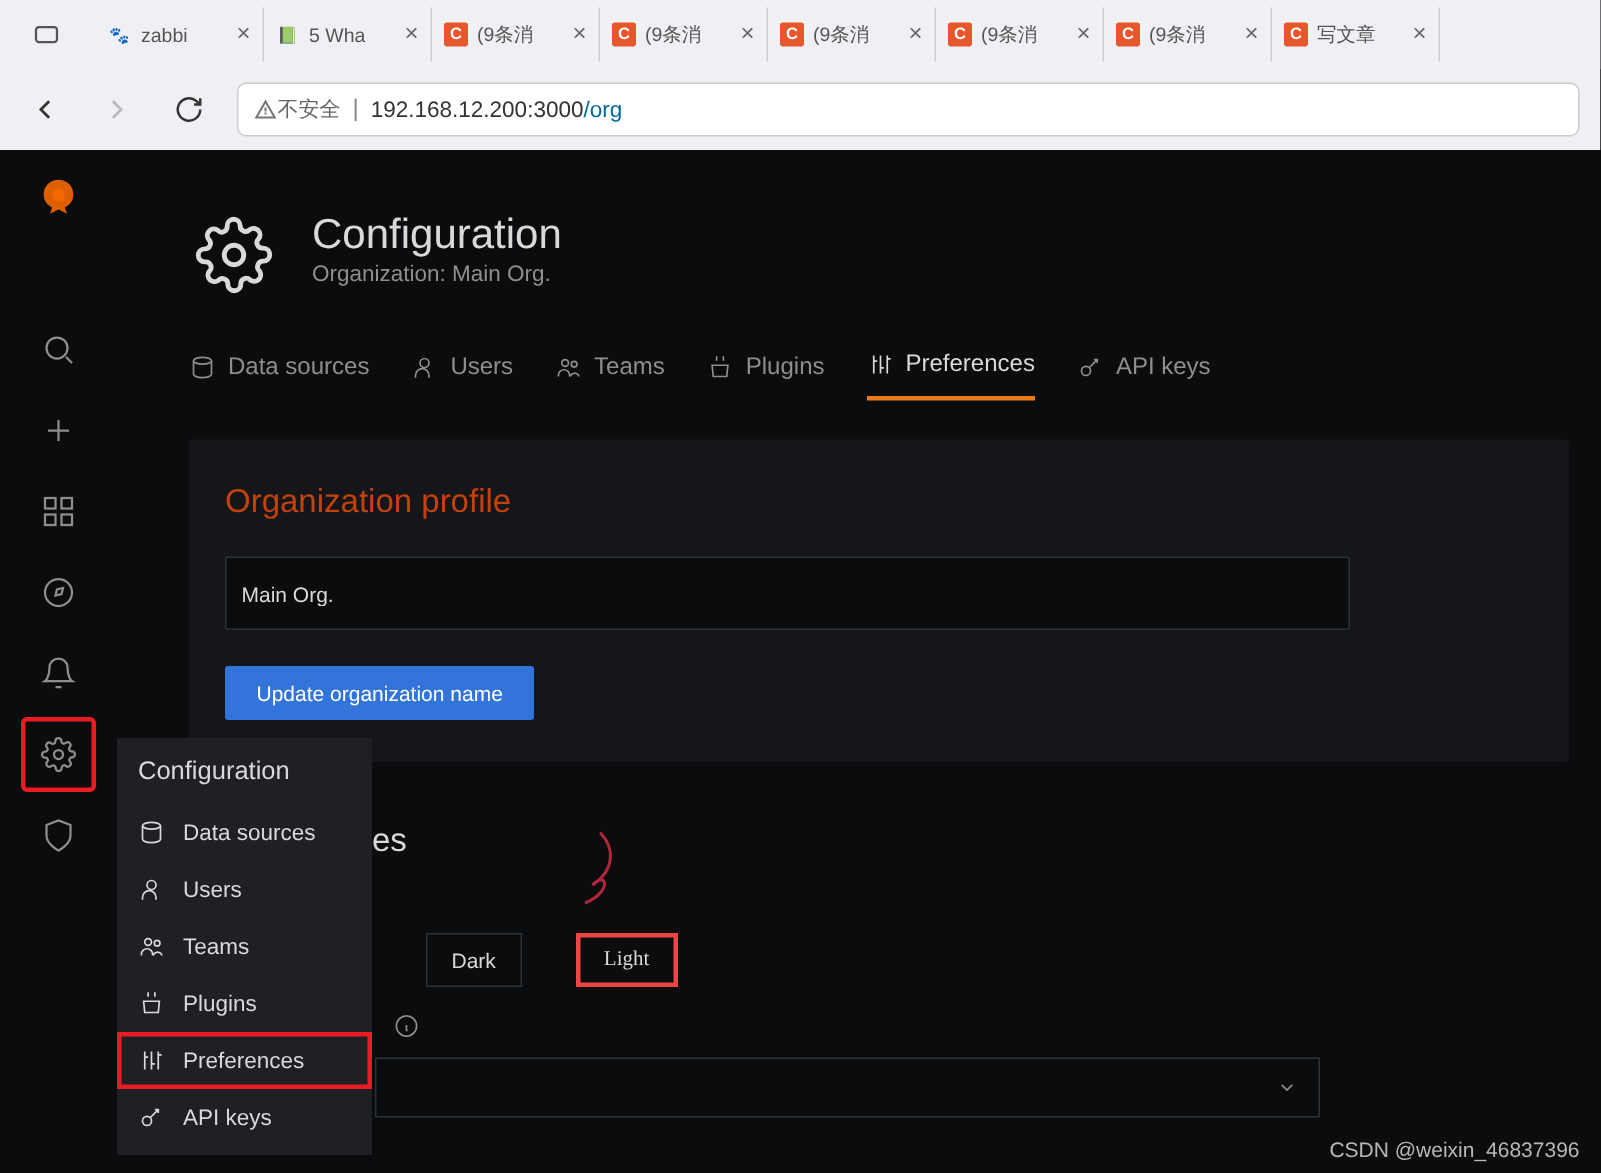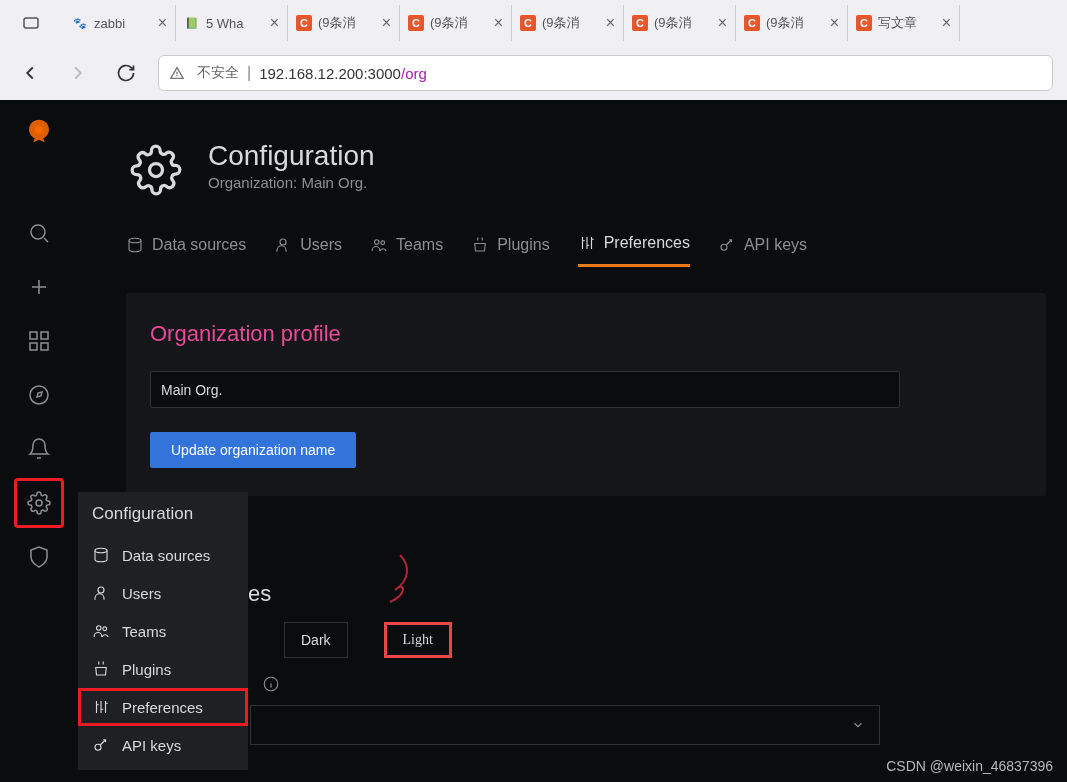--- a/index.html
+++ b/index.html
@@ -11,24 +11,24 @@
     .tab { display: flex; align-items: center; height: 36px; padding: 0 8px; min-width: 112px; max-width: 112px; border-right: 1px solid #ccc; color: #333; font-size: 13px; overflow: hidden; position: relative; cursor: pointer; }
     .tab-icon { width: 16px; height: 16px; margin-right: 6px; flex-shrink: 0; display: flex; align-items: center; justify-content: center; font-size: 11px; }
     .tab-icon.orange { background: #e8562b; color: #fff; font-weight: bold; border-radius: 2px; }
     .tab-title { white-space: nowrap; overflow: hidden; text-overflow: ellipsis; flex: 1; color: #555; }
     .tab-close { font-size: 16px; color: #666; margin-left: 4px; flex-shrink: 0; }
     
     .url-bar { display: flex; align-items: center; height: 54px; padding: 0 14px; gap: 16px; }
     .nav-btn { width: 32px; height: 32px; display: flex; align-items: center; justify-content: center; color: #333; cursor: pointer; border-radius: 4px; }
     .nav-btn.disabled { color: #aaa; }
     .url-input-wrap { flex: 1; height: 36px; background: #fff; border: 1px solid #ccc; border-radius: 6px; display: flex; align-items: center; padding: 0 10px; gap: 8px; }
-    .url-warning { color: #666; font-size: 14px; display: flex; align-items: center; gap: 12px; }
+    .url-warning { color: #666; font-size: 14px; display: flex; align-items: center; gap: 0; }
     .url-sep { color: #888; }
     .url-text { color: #333; font-size: 15px; }
-    .url-path-dim { color: #a21caf; }
+    .url-path-dim { color: #0369a1; }
     
     .app-body { display: flex; height: calc(782px - 100px); background: #0b0c0e; position: relative; }
     .sidebar { width: 78px; display: flex; flex-direction: column; align-items: center; padding-top: 14px; gap: 4px; }
     .logo { width: 40px; height: 40px; margin-bottom: 50px; display: flex; align-items: center; justify-content: center; }
     .side-icon { width: 50px; height: 50px; display: flex; align-items: center; justify-content: center; color: #8e8e8e; cursor: pointer; border-radius: 4px; }
     .side-icon svg { width: 24px; height: 24px; stroke: currentColor; fill: none; stroke-width: 1.5; }
     .side-icon.red-box { border: 3px solid #ed1c24; }
     
     .main-content { flex: 1; padding: 40px 0 0 48px; position: relative; }
     .page-header { display: flex; align-items: flex-start; gap: 22px; margin-bottom: 34px; }
@@ -36,38 +36,38 @@
     .page-icon svg { width: 52px; height: 52px; stroke: #d8d9da; fill: none; stroke-width: 1.5; }
     .page-title { font-size: 28px; color: #d8d9da; font-weight: 400; margin-bottom: 2px; }
     .page-sub { font-size: 15px; color: #8e8e8e; }
     
     .tabs { display: flex; gap: 28px; margin-bottom: 26px; }
     .tab-link { display: flex; align-items: center; gap: 8px; color: #8e8e8e; font-size: 16px; padding-bottom: 12px; cursor: pointer; }
     .tab-link.active { color: #d8d9da; border-bottom: 3px solid #eb7b18; }
     .tab-link svg { width: 18px; height: 18px; stroke: currentColor; fill: none; stroke-width: 1.5; }
     
     .panel { background: #141619; border-radius: 3px; padding: 28px 24px; width: 920px; }
-    .panel-title { font-size: 22px; color: #ec4899; margin-bottom: 24px; font-weight: 400; }
+    .panel-title { font-size: 22px; color: #c2410c; margin-bottom: 24px; font-weight: 400; }
     .field-label { font-size: 13px; font-weight: 600; color: #d8d9da; margin-bottom: 8px; }
-    .text-input { width: 750px; height: 37px; background: #0b0c0e; border: 1px solid #2c3235; color: #d8d9da; padding: 0 10px; font-size: 14px; border-radius: 2px; margin-bottom: 24px; }
+    .text-input { width: 750px; height: 49px; background: #0b0c0e; border: 1px solid #2c3235; color: #d8d9da; padding: 0 10px; font-size: 14px; border-radius: 2px; margin-bottom: 24px; }
     .btn-primary { background: #3274d9; color: #fff; border: none; height: 36px; padding: 0 21px; font-size: 14px; border-radius: 2px; cursor: pointer; }
     
     .annotation { position: absolute; left: 570px; top: 364px; color: #ed1c24; font-size: 19px; font-weight: bold; }
     
     .flyout { position: absolute; left: 78px; top: 392px; width: 170px; background: #1f2023; z-index: 10; padding-bottom: 6px; }
     .flyout-title { padding: 12px 14px; font-size: 17px; color: #d8d9da; }
     .flyout-item { display: flex; align-items: center; gap: 12px; padding: 10px 14px; color: #d8d9da; font-size: 15px; cursor: pointer; }
     .flyout-item svg { width: 18px; height: 18px; stroke: currentColor; fill: none; stroke-width: 1.5; }
     .flyout-item.red-box { outline: 3px solid #ed1c24; outline-offset: -3px; }
     
     .theme-options { position: absolute; left: 248px; top: 522px; display: flex; align-items: center; }
     .theme-opt { height: 36px; padding: 0 16px; display: flex; align-items: center; background: #0b0c0e; border: 1px solid #2c3235; color: #d8d9da; font-size: 14px; cursor: pointer; margin-left: 36px; }
     .theme-opt.red-box { border: 3px solid #ef4444; font-family: Liberation Serif, serif; }
     
-    .es-letters { position: absolute; left: 248px; top: 447px; color: #d8d9da; font-size: 22px; margin-top: 34px; }
+    .es-letters { position: absolute; left: 248px; top: 447px; color: #d8d9da; font-size: 22px; }
     .info-icon { position: absolute; left: 262px; top: 575px; color: #8e8e8e; }
     .dd-chevron-box { position: absolute; left: 250px; top: 605px; width: 630px; height: 40px; border: 1px solid #2c3235; background: #0b0c0e; display:flex; justify-content:flex-end; align-items:center; padding-right:14px; }
     
     .watermark { position: absolute; right: 14px; bottom: 8px; color: #b8b8b8; font-size: 14px; }
     
     .scribble { position: absolute; pointer-events: none; }
   </style>
 </head>
 <body>
 

